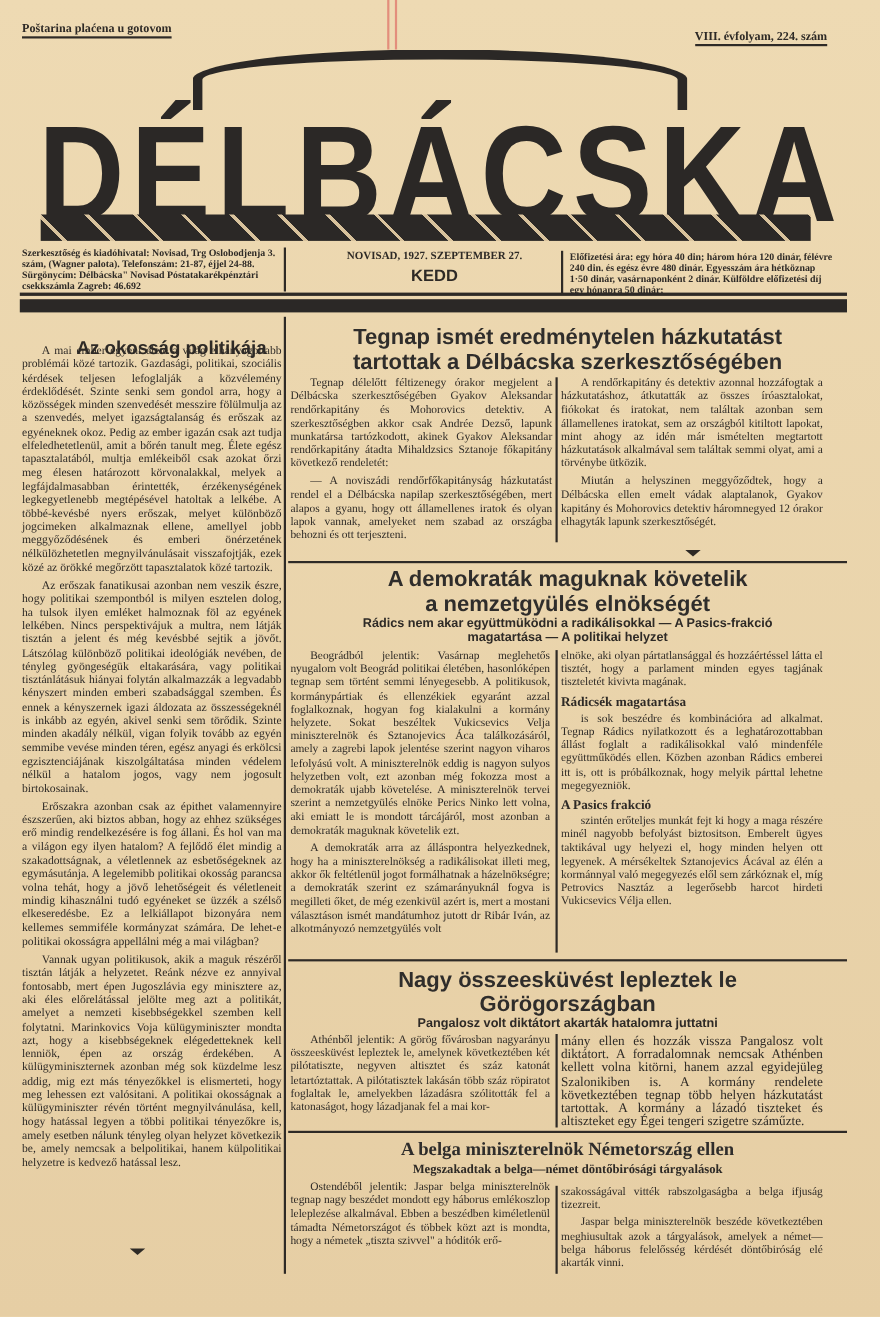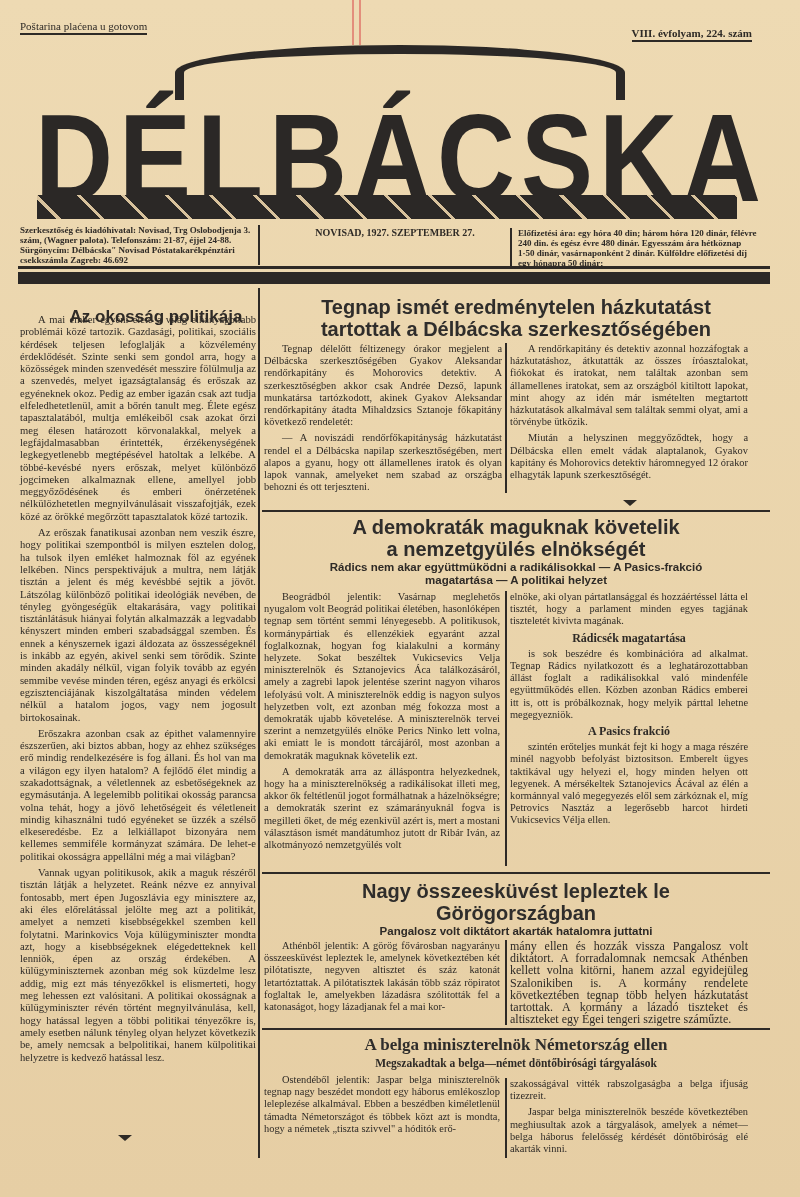--- a/index.html
+++ b/index.html
@@ -1,39 +1,39 @@
 <!DOCTYPE html>
 <html><head>
 <meta charset="utf-8">
 <style>
   html,body{margin:0;padding:0;}
   body{width:800px;height:1197px;background:#ecd7b0;color:#2e2a26;font-family:"Liberation Serif",serif;position:relative;overflow:hidden;}
   .page{position:absolute;left:0;top:0;width:800px;height:1197px;background:linear-gradient(180deg,#eedab3 0%,#e9d3aa 60%,#e6cea4 100%);}
   .redline{position:absolute;top:0;width:2px;height:45px;background:#e07a6e;opacity:.8;}
-  .top-left{position:absolute;left:20px;top:20px;font-size:11px;font-weight:normal;border-bottom:2px solid #2e2a26;padding-bottom:1px;}
+  .top-left{position:absolute;left:20px;top:20px;font-size:11px;font-weight:bold;border-bottom:2px solid #2e2a26;padding-bottom:1px;}
   .top-right{position:absolute;right:48px;top:27px;font-size:11px;font-weight:bold;border-bottom:2px solid #2e2a26;padding-bottom:1px;}
   .mast{position:absolute;left:35px;top:40px;width:705px;height:180px;}
   .mast-arc{position:absolute;left:140px;top:5px;width:450px;height:55px;border:9px solid #2b2826;border-bottom:none;border-radius:50% 50% 0 0;box-sizing:border-box;}
   .mast-title{position:absolute;left:0;top:55px;width:705px;text-align:center;font-family:"Liberation Sans",sans-serif;font-weight:bold;font-size:108px;letter-spacing:6px;line-height:110px;color:#2b2826;transform:scaleY(1.15);transform-origin:top;}
   .mast-band{position:absolute;left:2px;top:155px;width:700px;height:24px;background:repeating-linear-gradient(45deg,#2b2826 0 14px,#d8c29c 14px 17px,#2b2826 17px 31px);}
   .hdr-left{position:absolute;left:20px;top:225px;width:235px;font-size:9px;font-weight:bold;line-height:10px;}
   .hdr-center{position:absolute;left:262px;top:227px;width:266px;text-align:center;}
   .hdr-date{font-size:10px;font-weight:bold;font-family:"Liberation Serif",serif;}
   .hdr-day{font-size:15px;font-weight:bold;font-family:"Liberation Sans",sans-serif;margin-top:4px;}
   .hdr-right{position:absolute;left:510px;top:228px;width:240px;font-size:9px;font-weight:bold;line-height:10px;border-left:2px solid #2e2a26;padding-left:6px;}
   .vbar{position:absolute;left:258px;top:225px;width:2px;height:40px;background:#2e2a26;}
   .rule{position:absolute;left:18px;width:752px;height:3px;background:#2e2a26;}
   .darkband{position:absolute;left:18px;top:272px;width:752px;height:12px;background:#2b2826;}
   .col{position:absolute;font-size:11px;line-height:12.6px;text-align:justify;}
   .col p{margin:0 0 4px 0;text-indent:18px;}
   .colsep{position:absolute;width:1.5px;background:#2e2a26;}
   h2.left{position:absolute;left:20px;top:290px;width:238px;margin:17px;text-align:center;font-family:"Liberation Sans",sans-serif;font-size:17px;font-weight:bold;}
   .hl{position:absolute;margin:0;text-align:center;font-family:"Liberation Sans",sans-serif;font-weight:bold;color:#2f2d2b;line-height:22px;}
   .sub{position:absolute;margin:0;text-align:center;font-family:"Liberation Sans",sans-serif;font-weight:bold;font-size:11.5px;line-height:13px;}
-  .subhead{font-weight:bold;text-align:center;font-size:12px;margin:3px 0;text-indent:0 !important;}
+  .subhead{font-weight:bold;text-align:left;font-size:12px;margin:3px 0;text-indent:0 !important;}
   .wavy{position:absolute;left:262px;width:508px;height:4px;border-top:2.5px solid #2e2a26;}
   .tri{position:absolute;width:0;height:0;border-left:7px solid transparent;border-right:7px solid transparent;border-top:6px solid #2e2a26;}
 </style>
 </head>
 <body>
 
 <div class="page">
 
   <div class="redline" style="left:352px"></div>
   <div class="redline" style="left:359px"></div>
@@ -44,20 +44,21 @@
   <div class="mast">
     <div class="mast-arc"></div>
     <div class="mast-title">DÉLBÁCSKA</div>
     <div class="mast-band"></div>
   </div>
 
   <div class="hdr-left">Szerkesztőség és kiadóhivatal: Novisad, Trg Oslobodjenja 3. szám, (Wagner palota). Telefonszám: 21-87, éjjel 24-88. Sürgönycím: Délbácska" Novisad Póstatakarékpénztári csekkszámla Zagreb: 46.692</div>
   <div class="vbar"></div>
   <div class="hdr-center">
     <div class="hdr-date">NOVISAD, 1927. SZEPTEMBER 27.</div>
+    <div class="hdr-day">KEDD</div>
   </div>
   <div class="hdr-right">Előfizetési ára: egy hóra 40 din; három hóra 120 dinár, félévre 240 din. és egész évre 480 dinár. Egyesszám ára hétköznap 1·50 dinár, vasárnaponként 2 dinár. Külföldre előfizetési díj egy hónapra 50 dinár;</div>
 
   <div class="rule" style="top:266px"></div>
   <div class="darkband"></div>
 
   <h2 class="left">Az okosság politikája</h2>
   <div class="col" style="left:20px;top:314px;width:236px;font-size:10.6px;line-height:12.3px;">
     <p>A mai ember egyéni élete a világ elhanyagoltabb problémái közé tartozik. Gazdasági, politikai, szociális kérdések teljesen lefoglalják a közvélemény érdeklődését. Szinte senki sem gondol arra, hogy a közösségek minden szenvedését messzire fölülmulja az a szenvedés, melyet igazságtalanság és erőszak az egyéneknek okoz. Pedig az ember igazán csak azt tudja elfeledhetetlenül, amit a bőrén tanult meg. Élete egész tapasztalatából, multja emlékeiből csak azokat őrzi meg élesen határozott körvonalakkal, melyek a legfájdalmasabban érintették, érzékenységének legkegyetlenebb megtépésével hatoltak a lelkébe. A többé-kevésbé nyers erőszak, melyet különböző jogcimeken alkalmaznak ellene, amellyel jobb meggyőződésének és emberi önérzetének nélkülözhetetlen megnyilvánulásait visszafojtják, ezek közé az örökké megőrzött tapasztalatok közé tartozik.</p>
     <p>Az erőszak fanatikusai azonban nem veszik észre, hogy politikai szempontból is milyen esztelen dolog, ha tulsok ilyen emléket halmoznak föl az egyének lelkében. Nincs perspektivájuk a multra, nem látják tisztán a jelent és még kevésbbé sejtik a jövőt. Látszólag különböző politikai ideológiák nevében, de tényleg gyöngeségük eltakarására, vagy politikai tisztánlátásuk hiányai folytán alkalmazzák a legvadabb kényszert minden emberi szabadsággal szemben. És ennek a kényszernek igazi áldozata az összességeknél is inkább az egyén, akivel senki sem törődik. Szinte minden akadály nélkül, vigan folyik tovább az egyén semmibe vevése minden téren, egész anyagi és erkölcsi egzisztenciájának kiszolgáltatása minden védelem nélkül a hatalom jogos, vagy nem jogosult birtokosainak.</p>

